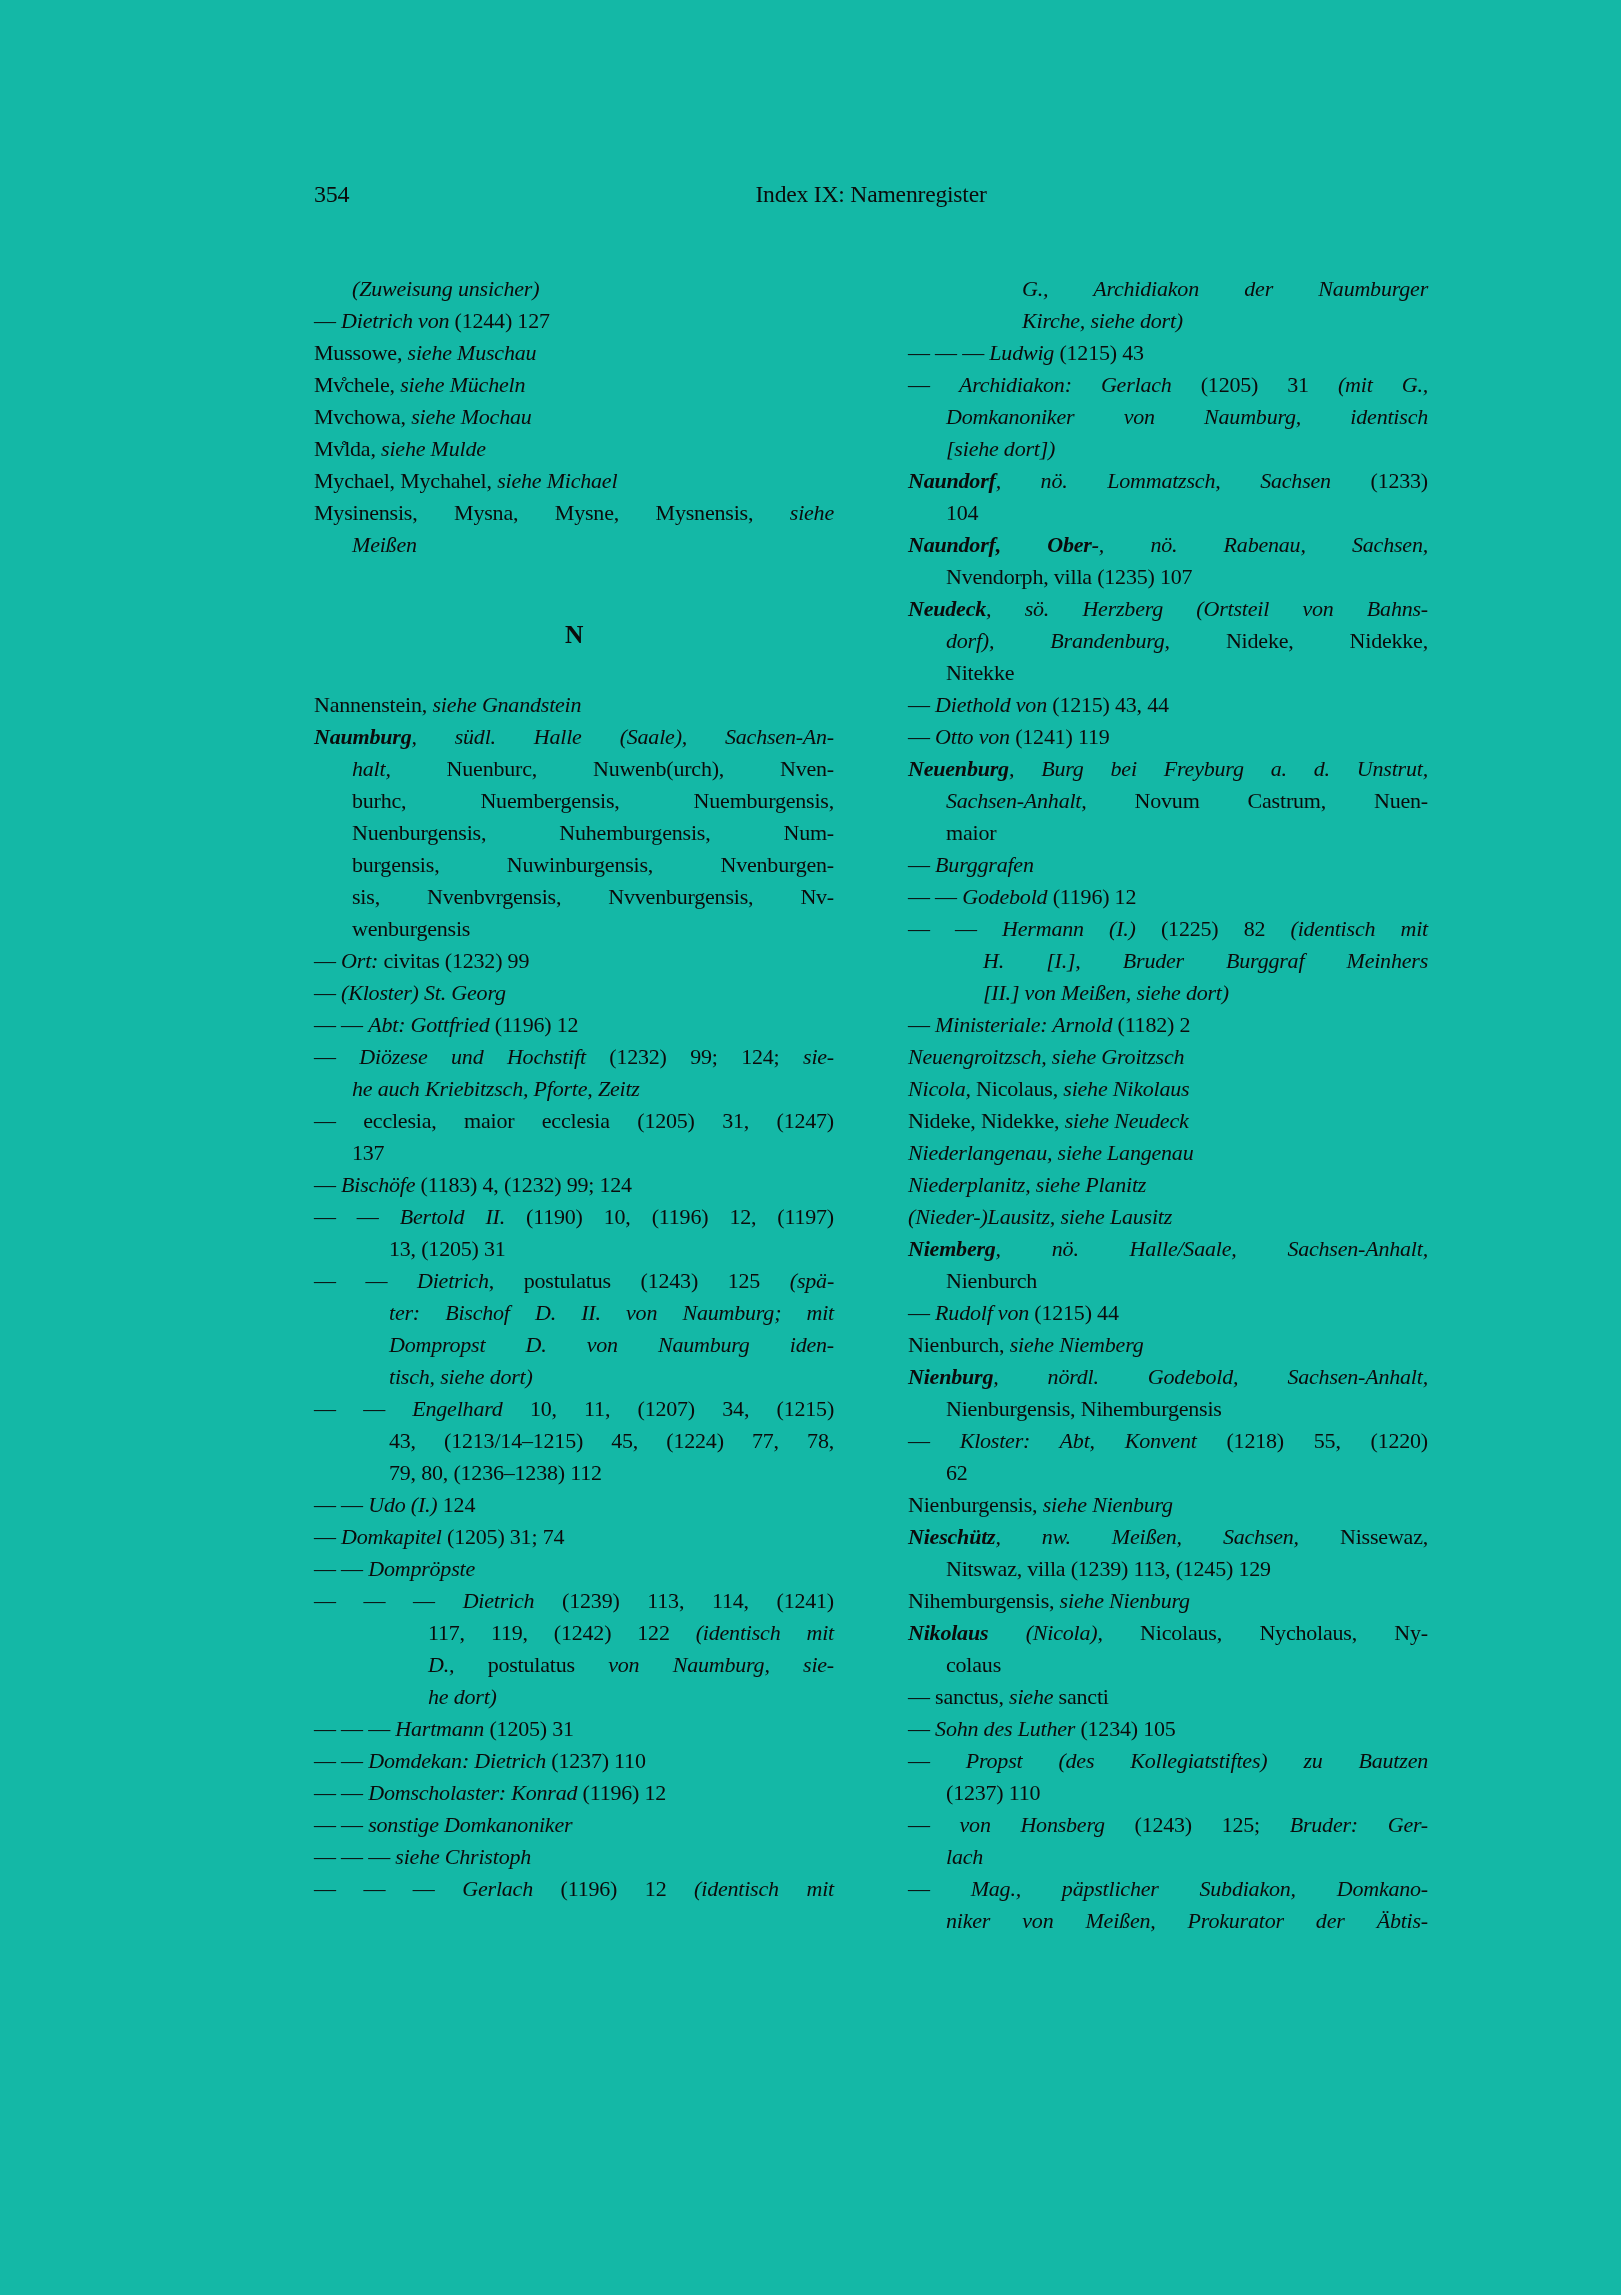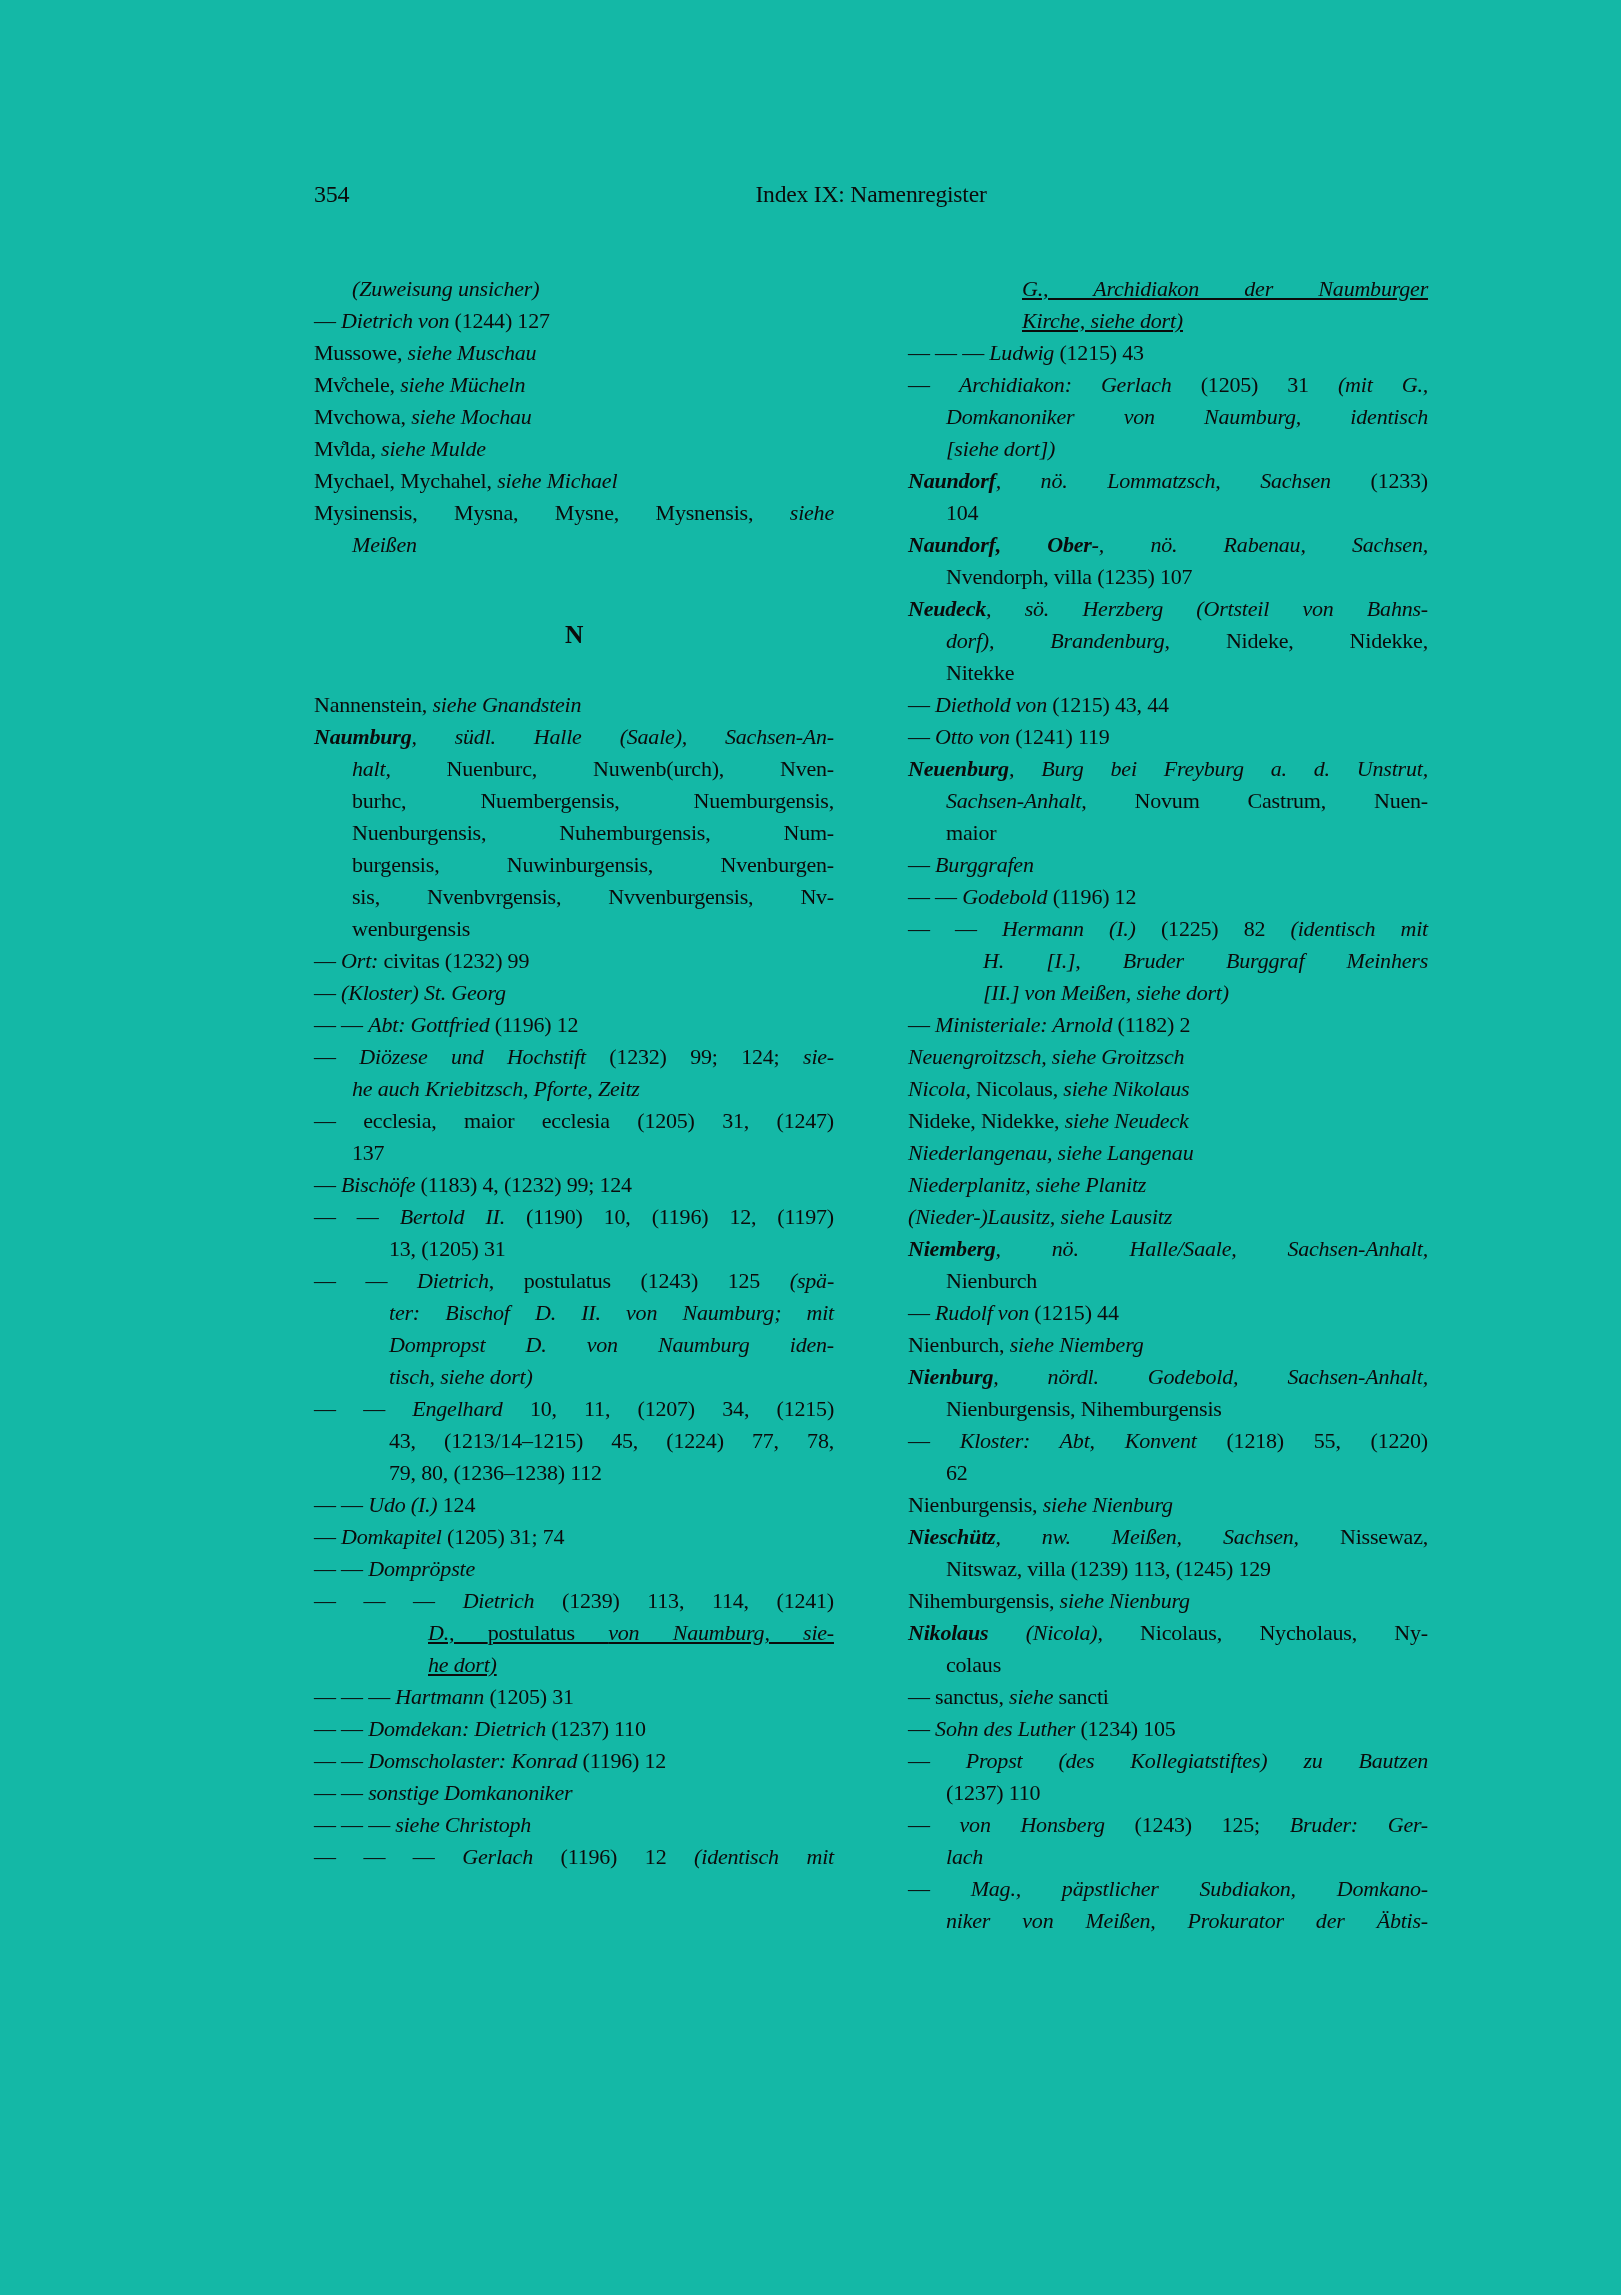--- a/index.html
+++ b/index.html
@@ -24,21 +24,21 @@
     position:absolute;left:314px;top:273px;width:1114px;
     display:flex;column-gap:74px;
   }
   .col{
     width:520px;
     font-size:22px;line-height:32px;letter-spacing:-0.2px;
   }
   .line{padding-left:0;}
   .line.ind1{padding-left:38px;}
   .line.ind2{padding-left:75px;}
-  .line.ind3{padding-left:114px;text-decoration:underline;}
+  .line.ind3{padding-left:114px;}
   .line.just{text-align:justify;text-align-last:justify;}
   .it{font-style:italic;}
   .bi{font-style:italic;font-weight:bold;margin-top:16px;}
   .section-heading{
     text-align:center;font-weight:bold;
     font-size:25.5px;line-height:32px;
     margin:58px 0 38px 0;
   }
 </style>
 </head>
@@ -85,20 +85,21 @@
           <div class="line ind2 just"><span class="it">ter: Bischof D. II. von Naumburg; mit</span></div>
           <div class="line ind2 just"><span class="it">Dompropst D. von Naumburg iden-</span></div>
           <div class="line ind2"><span class="it">tisch, siehe dort)</span></div>
           <div class="line ind0 just"><span>— — </span><span class="it">Engelhard</span><span> 10, 11, (1207) 34, (1215)</span></div>
           <div class="line ind2 just"><span>43, (1213/14–1215) 45, (1224) 77, 78,</span></div>
           <div class="line ind2"><span>79, 80, (1236–1238) 112</span></div>
           <div class="line ind0"><span>— — </span><span class="it">Udo (I.)</span><span> 124</span></div>
           <div class="line ind0"><span>— </span><span class="it">Domkapitel</span><span> (1205) 31; 74</span></div>
           <div class="line ind0"><span>— — </span><span class="it">Dompröpste</span></div>
           <div class="line ind0 just"><span>— — — </span><span class="it">Dietrich</span><span> (1239) 113, 114, (1241)</span></div>
+          <div class="line ind3 just"><span>117, 119, (1242) 122 </span><span class="it">(identisch mit</span></div>
           <div class="line ind3 just"><span class="it">D., </span><span>postulatus </span><span class="it">von Naumburg, sie-</span></div>
           <div class="line ind3"><span class="it">he dort)</span></div>
           <div class="line ind0"><span>— — — </span><span class="it">Hartmann</span><span> (1205) 31</span></div>
           <div class="line ind0"><span>— — </span><span class="it">Domdekan: Dietrich</span><span> (1237) 110</span></div>
           <div class="line ind0"><span>— — </span><span class="it">Domscholaster: Konrad</span><span> (1196) 12</span></div>
           <div class="line ind0"><span>— — </span><span class="it">sonstige Domkanoniker</span></div>
           <div class="line ind0"><span>— — — </span><span class="it">siehe Christoph</span></div>
           <div class="line ind0 just"><span>— — — </span><span class="it">Gerlach</span><span> (1196) 12 </span><span class="it">(identisch mit</span></div>
         </div>
     </div>

